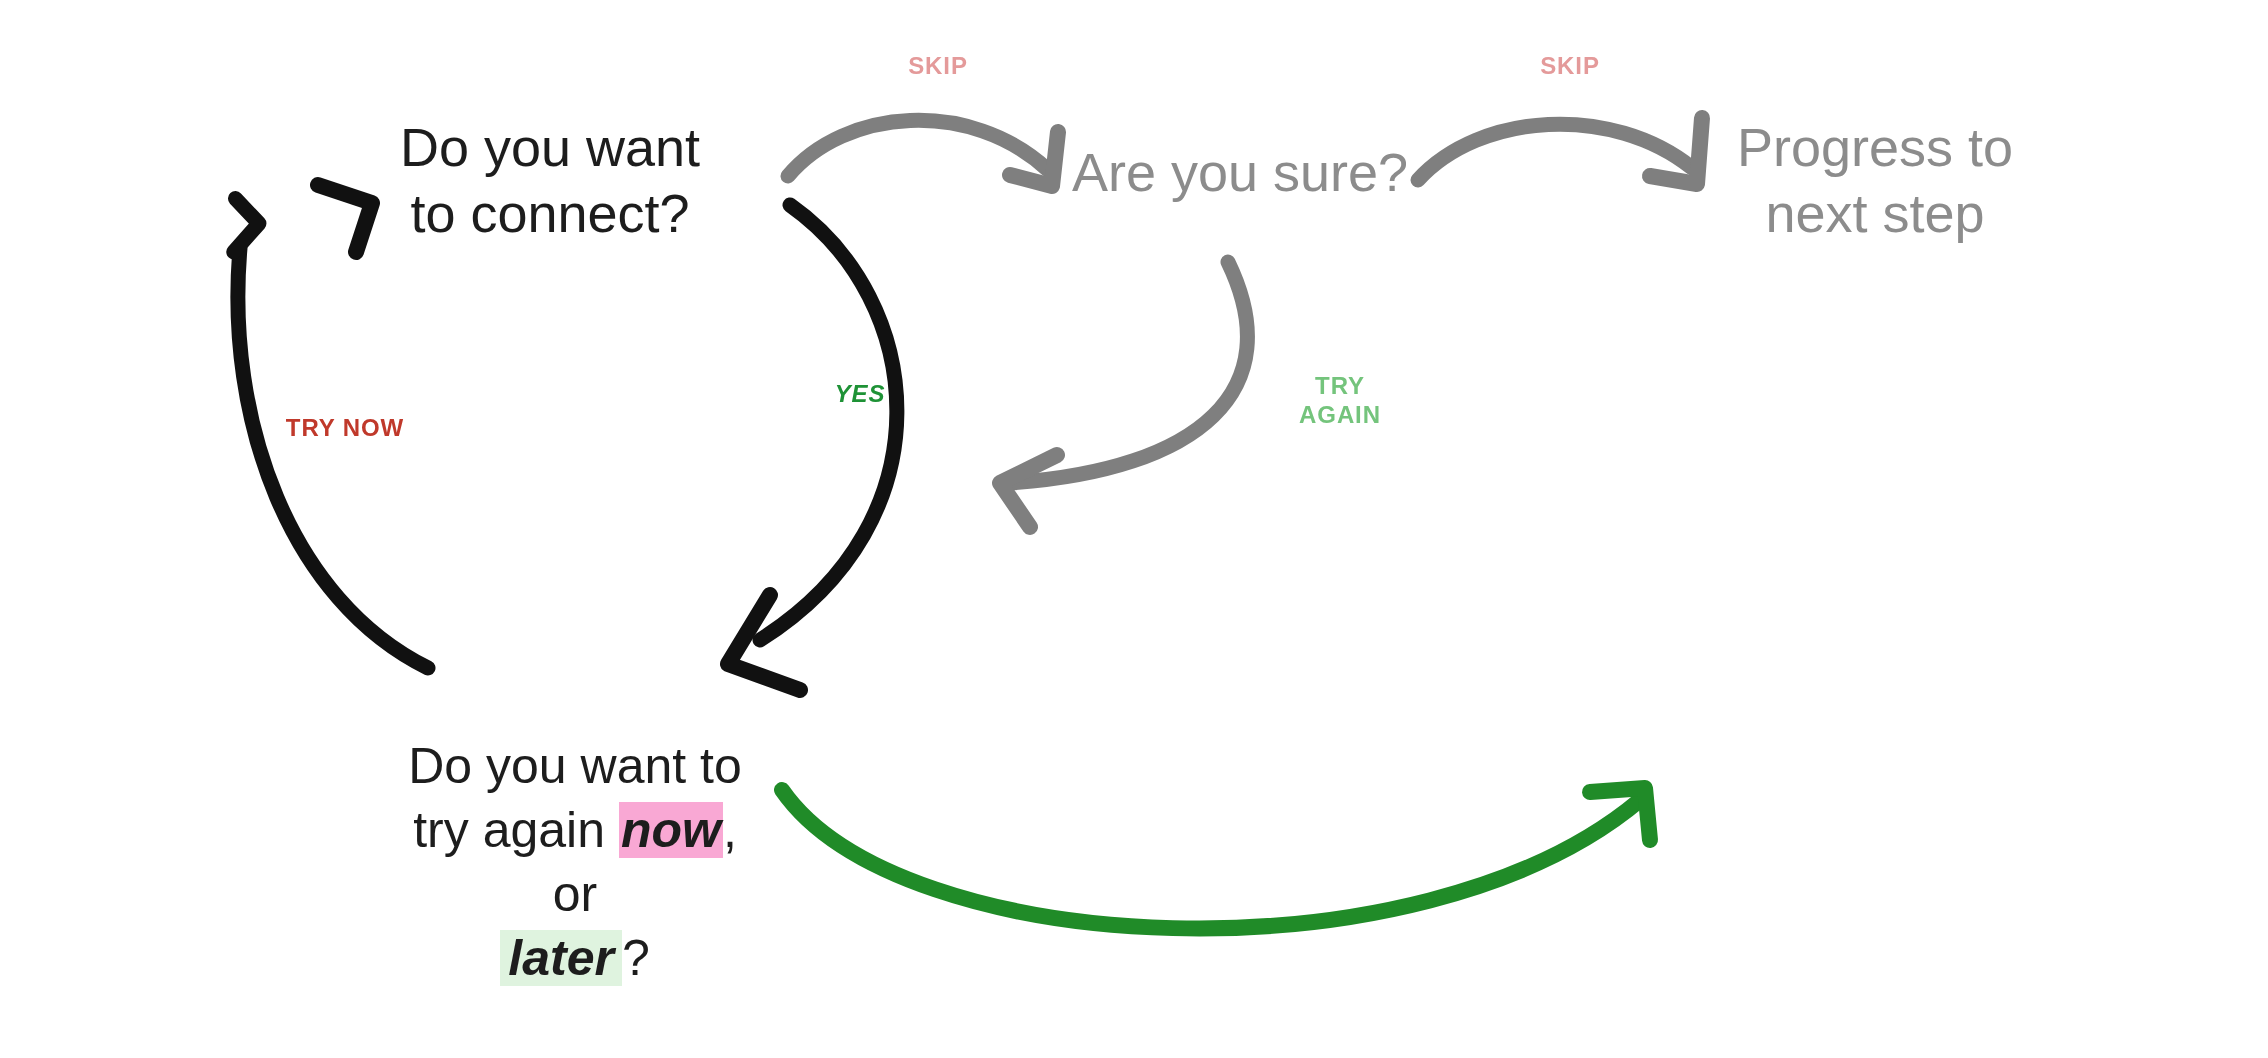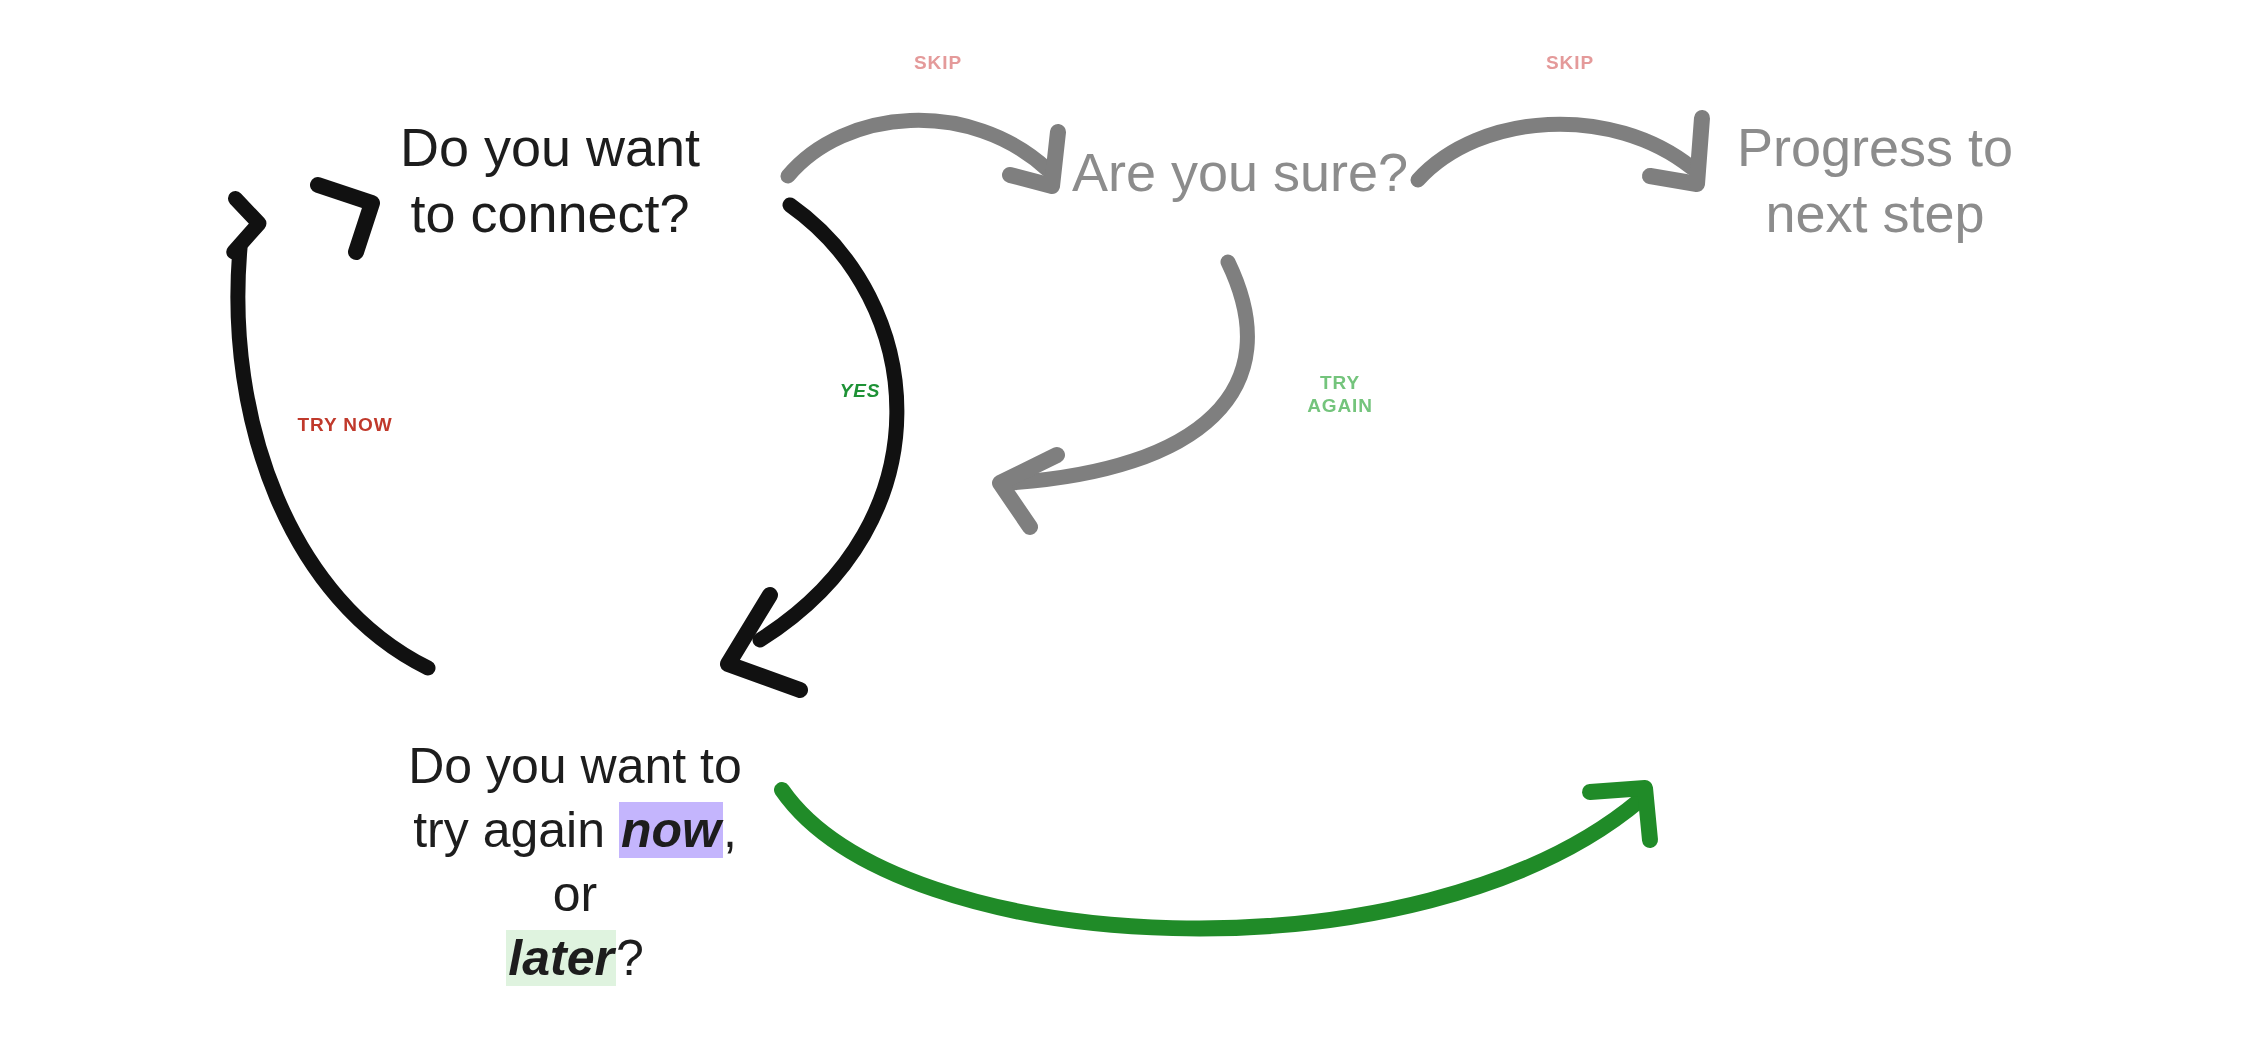--- a/index.html
+++ b/index.html
@@ -52,43 +52,43 @@
   .node-body {
     color: #1d1d1d;
     font-size: 50px;
     font-weight: 400;
     line-height: 1.28;
     margin-top: 24px;
   }
   .edge-label {
     position: absolute;
     text-align: center;
-    font-size: 19px;
+    font-size: 24px;
     font-weight: 700;
     letter-spacing: 0.9px;
     line-height: 1.2;
     white-space: pre-line;
   }
   .lbl-skip   { color: #e49a9a; }
   .lbl-trynow { color: #c0392b; }
   .lbl-yes    { color: #1e9236; }
   .lbl-again  { color: #74c47c; }
   .lbl-later  { color: #208b28; }
 
   .hl-now {
-    background: #c4b5fd;
+    background: #f9a8d4;
     font-style: italic;
     font-weight: 700;
     padding: 0 2px;
   }
   .hl-later {
     background: #dff3df;
     font-style: italic;
     font-weight: 700;
-    padding: 0 2px;
+    padding: 0 8px;
   }
 </style>
 </head>
 <body>
 
 <div id="canvas">
 
   <svg class="arrows" viewBox="0 0 2268 1058">
 
     <g>

